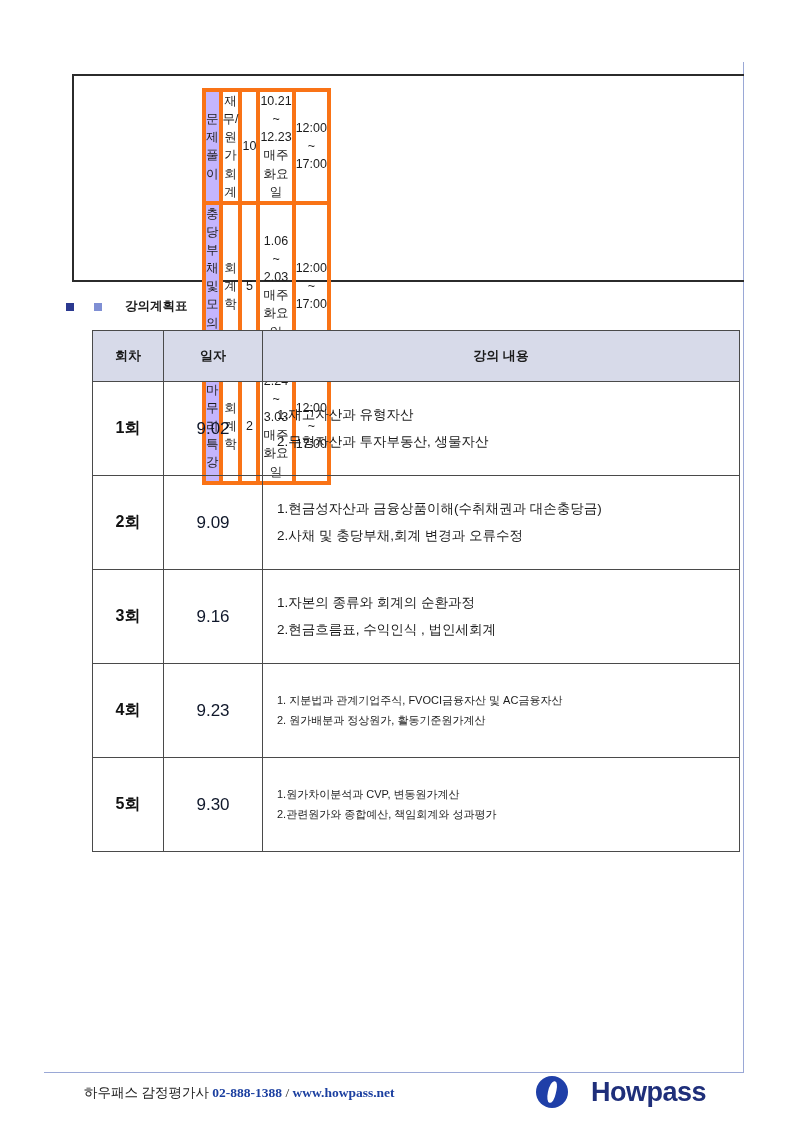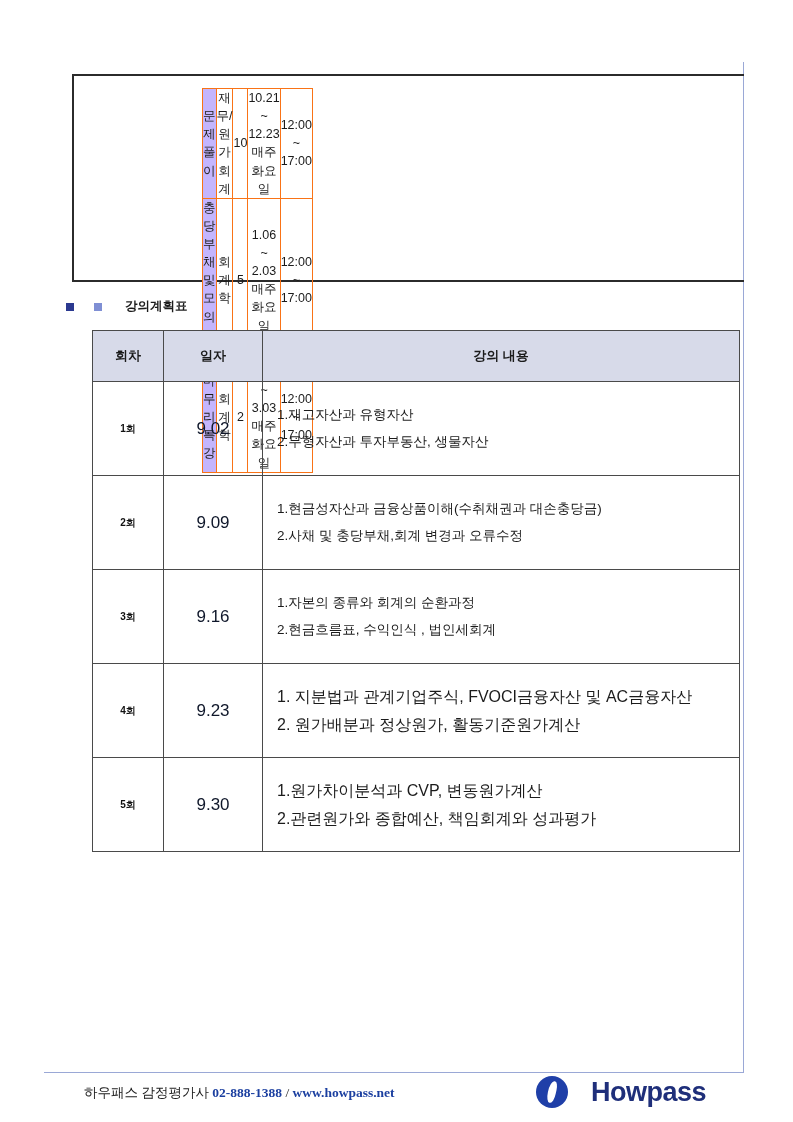--- a/index.html
+++ b/index.html
@@ -59,21 +59,21 @@
 
   table.doc {
     border-collapse: collapse;
   }
   table.top {
     position: absolute;
     left: 130px;
     top: 13px;
   }
   table.top td {
-    border: 1px solid #f97316;
+    border: 4px solid #f97316;
     font-size: 12.5px;
     text-align: center;
     vertical-align: middle;
     padding: 0;
     height: 54px;
     line-height: 1.45;
     color: #1b1b1b;
   }
   table.top td.c1 { width: 98px; background: #c4b5fd; }
   table.top td.c2 { width: 96px; }
@@ -124,39 +124,39 @@
     font-weight: bold;
     text-align: center;
     color: #1b1b1b;
   }
   table.plan .col-no { width: 58px; }
   table.plan .col-date { width: 86px; }
   table.plan .col-content { width: 464px; }
 
   table.plan tbody td.cell-no {
     text-align: center;
-    font-size: 10px;
+    font-size: 16px;
     font-weight: bold;
     color: #111;
   }
   table.plan tbody td.cell-date {
     text-align: center;
     font-size: 17px;
     font-weight: normal;
     color: #0f172a;
   }
   table.plan tbody td.cell-content {
     padding: 0 14px;
     font-size: 13.5px;
     line-height: 1.95;
     color: #1b1b1b;
   }
   table.plan tbody tr { height: 94px; }
   table.plan tbody td.cell-content.big {
-    font-size: 16px;
+    font-size: 11px;
     line-height: 1.75;
   }
 
   
   .footer-text {
     position: absolute;
     left: 84px;
     top: 1084px;
     font-size: 13.5px;
     font-family: "Liberation Serif", serif;

